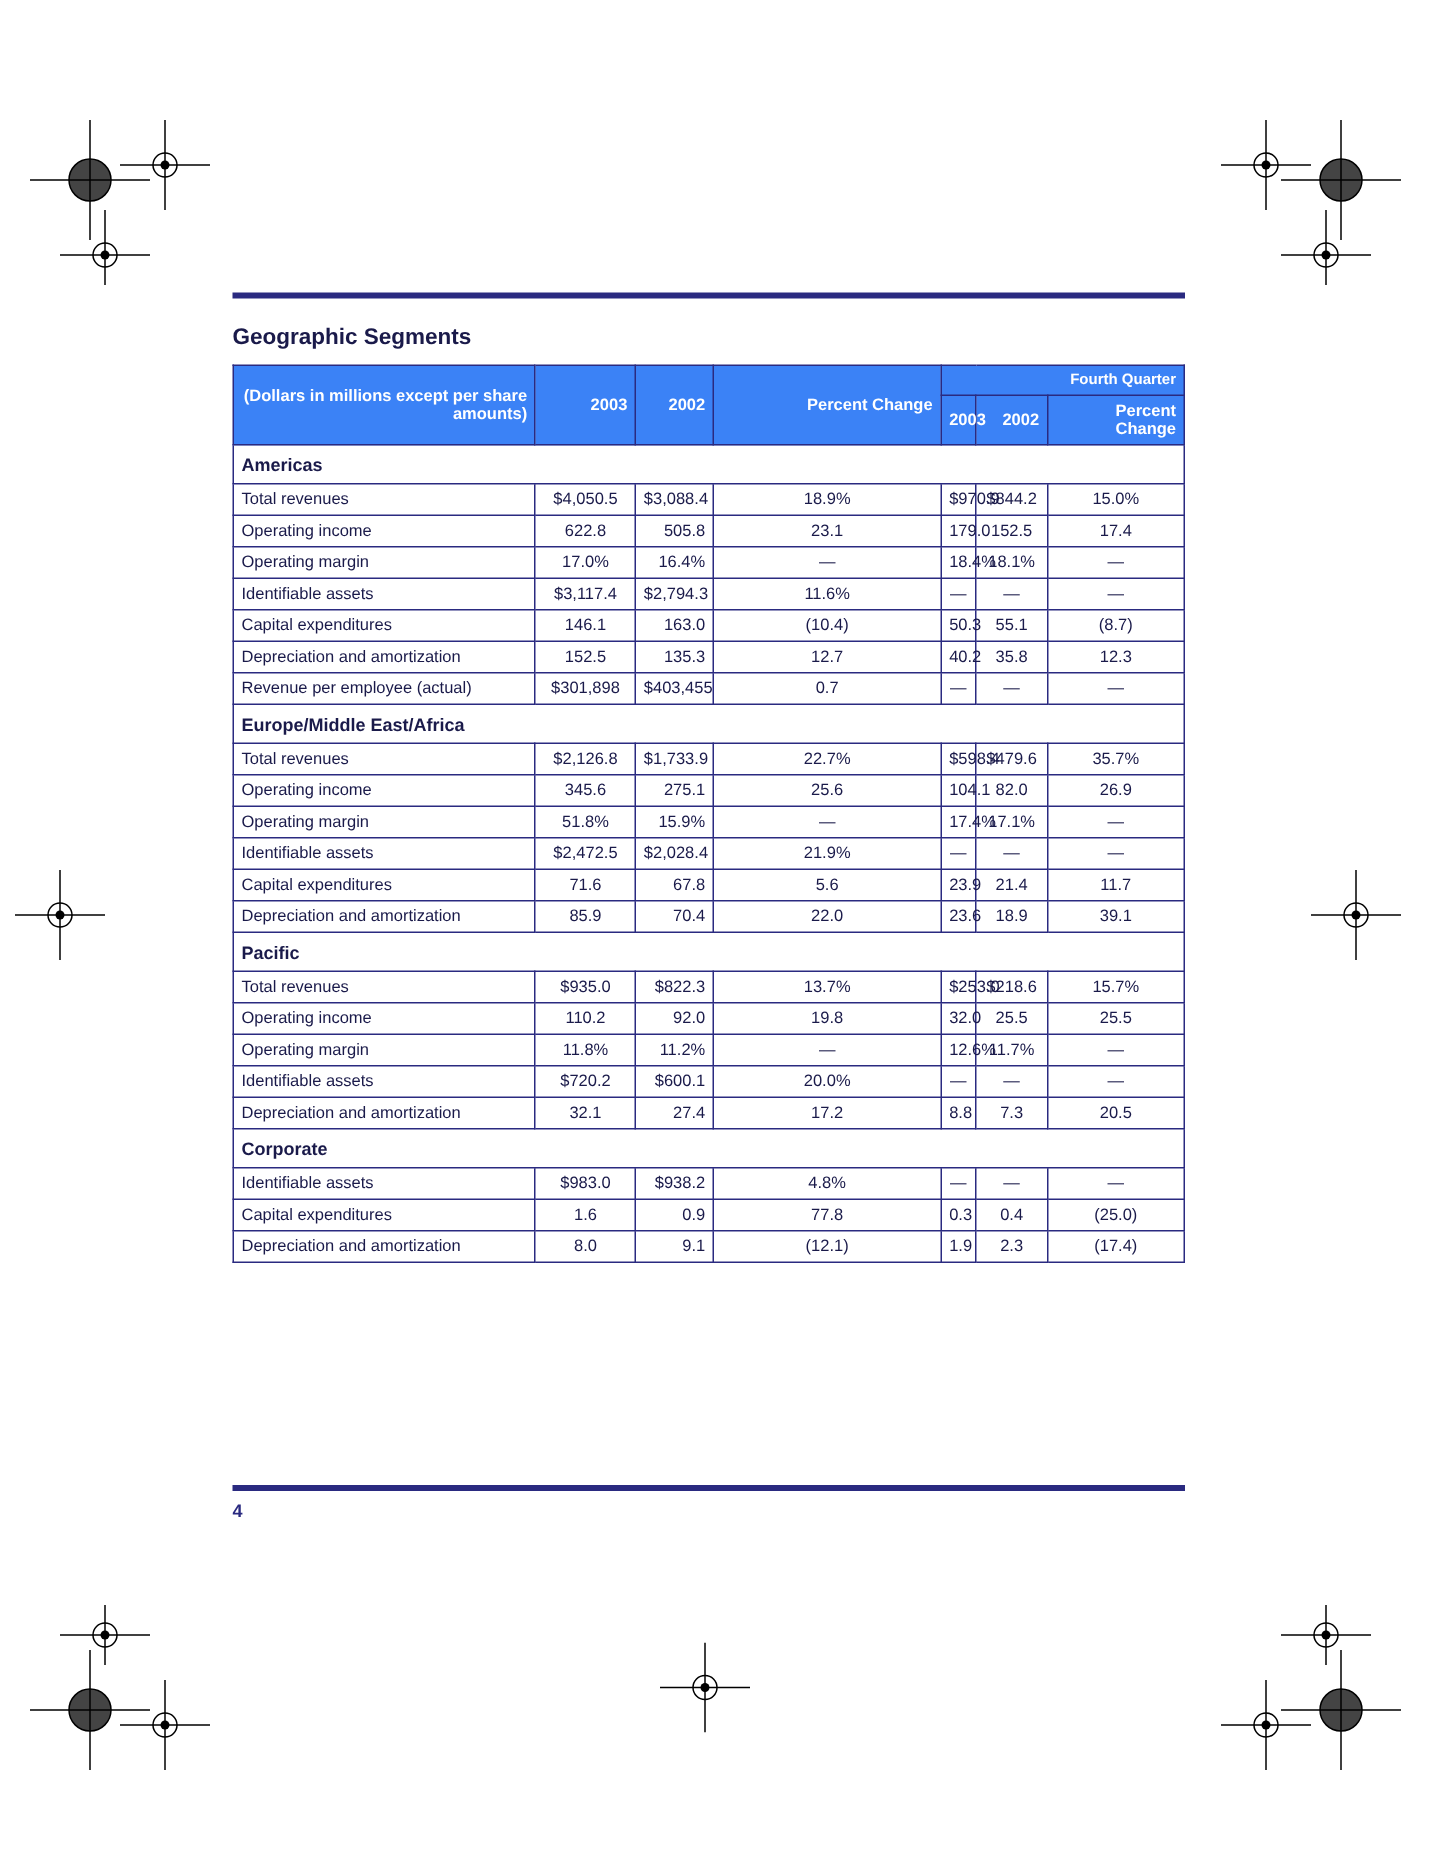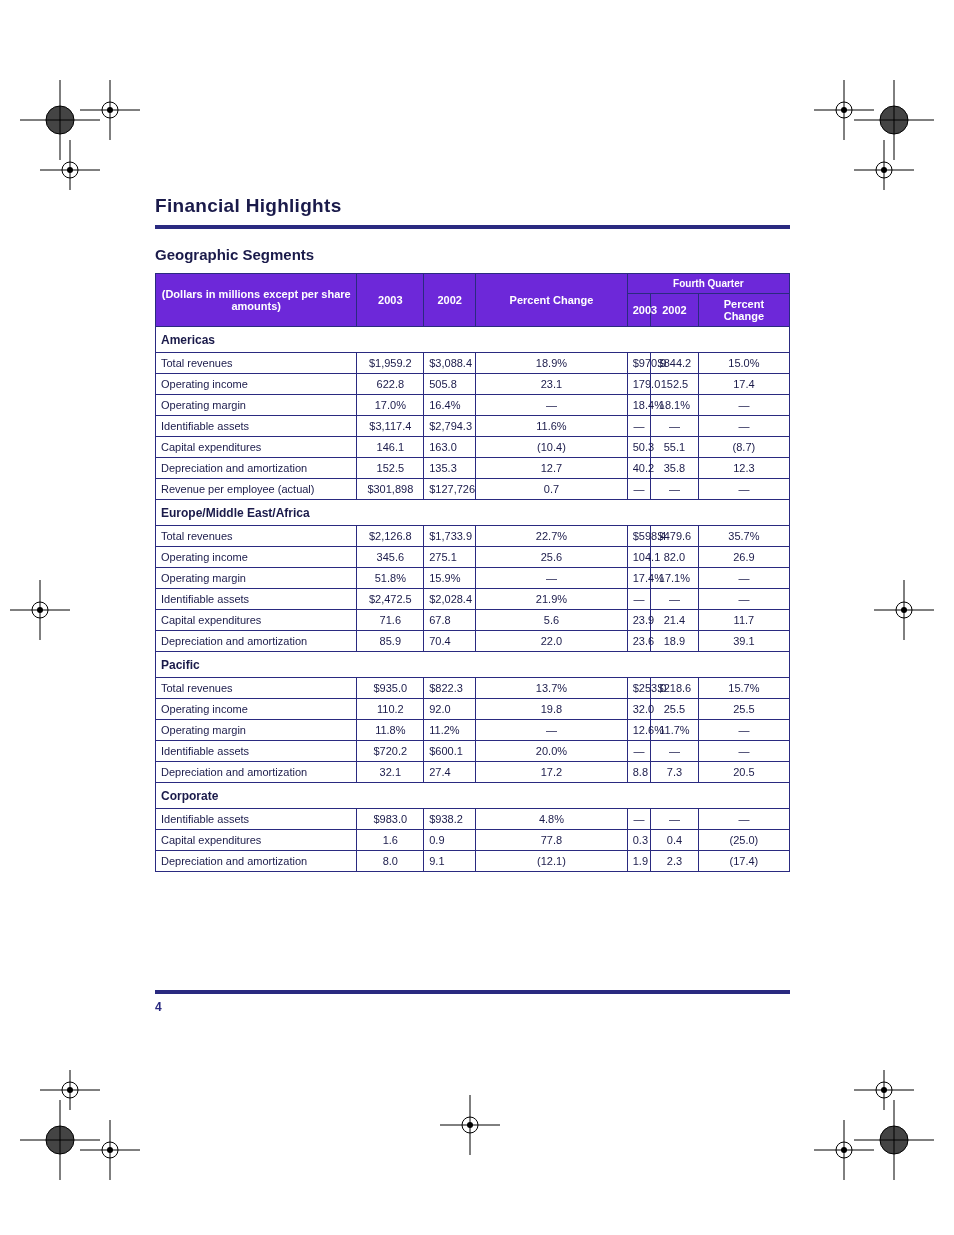--- a/index.html
+++ b/index.html
@@ -3,41 +3,40 @@
 <meta charset="utf-8">
 <style>
   html,body{margin:0;padding:0;background:#fff;}
   body{width:954px;height:1235px;position:relative;font-family:Arial,Helvetica,sans-serif;color:#1a1a4a;font-size:11px;}
   .page{position:absolute;left:155px;top:195px;width:635px;}
   .doc-title{font-size:19px;font-weight:700;letter-spacing:.3px;margin:0 0 8px 0;}
   .bluebar{height:4px;background:#2a2a80;margin-bottom:10px;}
   .subtitle{font-size:15px;font-weight:700;margin:17px 0 10px 0;}
   table{width:100%;border-collapse:collapse;table-layout:fixed;}
   th,td{border:1px solid #2a2a80;padding:4px 5px;vertical-align:middle;box-sizing:border-box;}
-  th{background:#6d28d9;color:#fff;font-weight:700;text-align:center;}
+  th{background:#3b82f6;color:#fff;font-weight:700;text-align:right;}
   th.group{font-size:10px;}
   .col0{width:190px;}
   .col1{width:63px;text-align:center;}
-  .col2{width:49px;text-align:left;}
+  .col2{width:49px;text-align:right;}
   .col3{width:143px;text-align:center;}
   .col4{width:22px;text-align:center;}
   .col5{width:45px;text-align:center;}
   .col6{width:86px;text-align:center;}
   td.col0{text-align:left;margin-left:29px;}
   tr.section td{background:#fff;font-weight:700;font-size:12px;height:26px;padding-left:5px;}
   tr.section td{border-left:1px solid #2a2a80;border-right:1px solid #2a2a80;}
   .page-num{position:absolute;left:155px;top:1000px;font-size:12px;font-weight:700;color:#2a2a80;}
   .bottombar{position:absolute;left:155px;top:990px;width:635px;height:4px;background:#2a2a80;}
   .cropmark{position:absolute;pointer-events:none;}
 </style>
 </head>
 <body>
 
 <div class="page">
-  <div class="doc-title">Financial Highlights</div>
   <div class="bluebar"></div>
   <div class="subtitle">Geographic Segments</div>
 
   <table>
     <colgroup>
       <col class="col0">
         <col class="col1">
         <col class="col2">
         <col class="col3">
       <col class="col4">
@@ -57,21 +56,21 @@
         <th>2002</th>
         <th>Percent Change</th>
       </tr>
     </thead>
     <tbody id="tbody">
         <tr class="section">
           <td colspan="7">Americas</td>
         </tr>
         <tr>
           <td class="col0">Total revenues</td>
-          <td class="col1">$1,959.2</td>
+          <td class="col1">$4,050.5</td>
           <td class="col2">$3,088.4</td>
           <td class="col3">18.9%</td>
           <td class="col4">$970.9</td>
           <td class="col5">$844.2</td>
           <td class="col6">15.0%</td>
         </tr>
         <tr>
           <td class="col0">Operating income</td>
           <td class="col1">622.8</td>
           <td class="col2">505.8</td>
@@ -112,21 +111,21 @@
           <td class="col1">152.5</td>
           <td class="col2">135.3</td>
           <td class="col3">12.7</td>
           <td class="col4">40.2</td>
           <td class="col5">35.8</td>
           <td class="col6">12.3</td>
         </tr>
         <tr>
           <td class="col0">Revenue per employee (actual)</td>
           <td class="col1">$301,898</td>
-          <td class="col2">$127,726</td>
+          <td class="col2">$403,455</td>
           <td class="col3">0.7</td>
           <td class="col4">—</td>
           <td class="col5">—</td>
           <td class="col6">—</td>
         </tr>
         <tr class="section">
           <td colspan="7">Europe/Middle East/Africa</td>
         </tr>
         <tr>
           <td class="col0">Total revenues</td>

